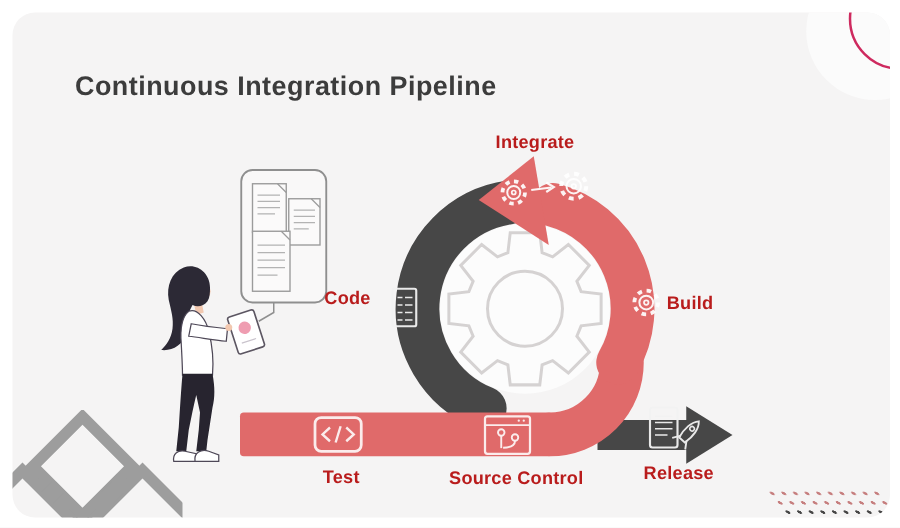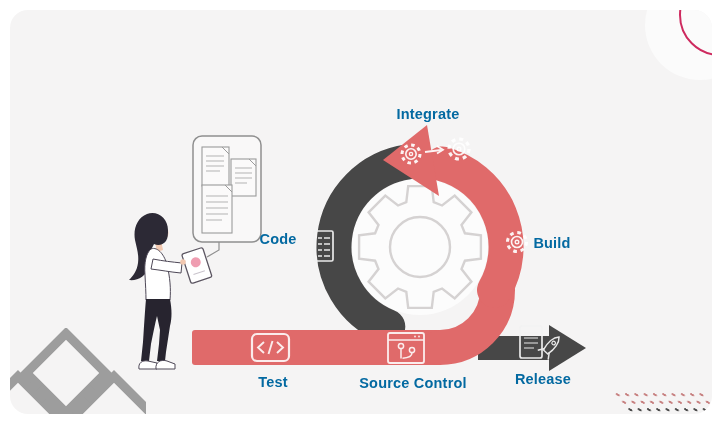--- a/index.html
+++ b/index.html
@@ -12,21 +12,21 @@
     position:absolute;top:10px;left:10px;right:8px;bottom:8px;
     background:#f5f4f4;border-radius:18px;overflow:hidden;
   }
   .page-title{
     position:absolute;left:50px;top:47px;
     font-size:21.5px;font-weight:700;color:#3c3c3c;letter-spacing:.4px;
     white-space:nowrap;
   }
   .step-label{
     position:absolute;transform:translate(-50%,-50%);
-    font-size:14.5px;font-weight:700;color:#0369a1;letter-spacing:.2px;
+    font-size:14.5px;font-weight:700;color:#b91c1c;letter-spacing:.2px;
     white-space:nowrap;
   }
   .lbl-integrate{left:418px;top:104px;}
   .lbl-test{left:268px;top:229px;}
   .lbl-build{left:542px;top:233px;}
   .lbl-code{left:263px;top:372px;}
   .lbl-source{left:403px;top:373px;}
   .lbl-release{left:533px;top:369px;}
   .main-svg{position:absolute;left:-10px;top:-10px;width:720px;height:422px;}
   
@@ -73,20 +73,21 @@
       <rect x="87.5" y="59.5" width="13" height="13" transform="rotate(45 94 66)"></rect>
       <rect x="63" y="81" width="14" height="14" transform="rotate(45 70 88)"></rect>
     </g>
   </svg>
 
   <div class="dot-grid">
     <div class="dot-rows pink"></div>
     <div class="dot-rows dark"></div>
   </div>
 
+  <div class="page-title">Continuous Integration Pipeline</div>
 
   <svg class="main-svg" viewBox="0 0 720 422">
 
     <g>
       <rect x="193" y="136" width="68" height="106" rx="9" fill="#f9f8f8" stroke="#8f8f8f" stroke-width="1.5"></rect>
       <g fill="#fbfafa" stroke="#9b9b9b" stroke-width="1.1">
         <rect x="202" y="147" width="27" height="39"></rect>
         <rect x="231" y="159" width="25" height="37"></rect>
         <rect x="202" y="185" width="30" height="48"></rect>
       </g>

